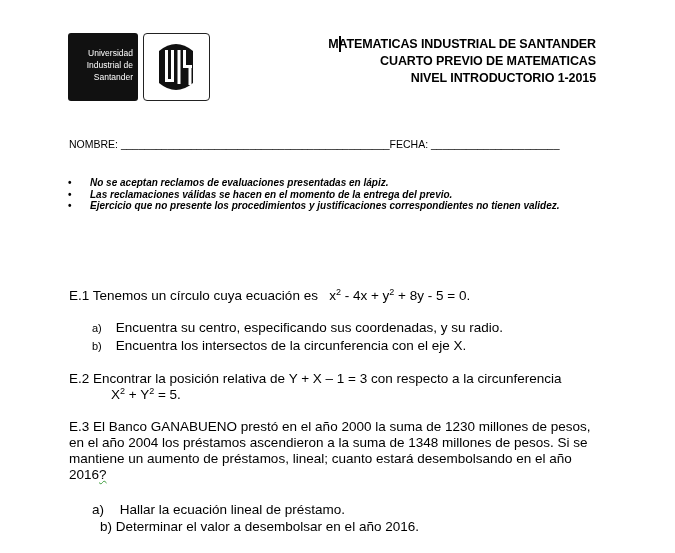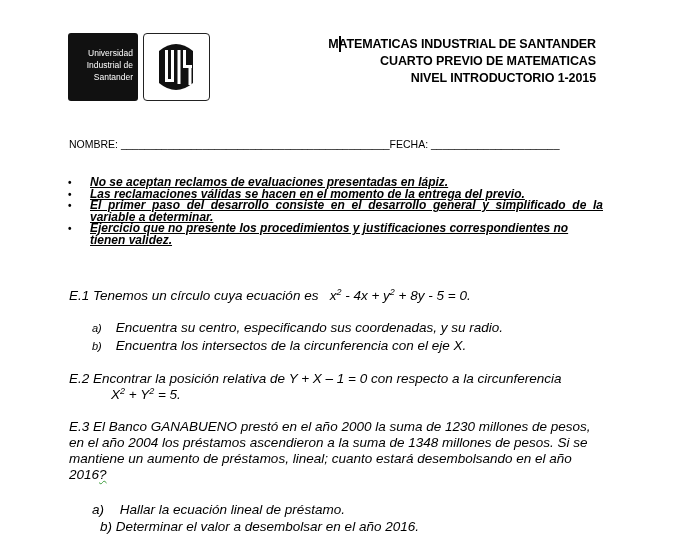--- a/index.html
+++ b/index.html
@@ -31,32 +31,32 @@
     .cursor { position: absolute; left: 339px; top: 36px; width: 1.5px; height: 16px; background: #000; }
 
     
     .nameline {
       left: 69px; top: 138px; font-family: Liberation Sans, sans-serif; font-size: 10.5px; white-space: nowrap;
     }
 
     
     .rules {
       left: 68px; top: 177px; width: 535px;
-      font-family: "Liberation Sans", sans-serif; font-size: 12px; font-weight: bold; font-style: italic;
-      line-height: 11.5px; margin: 0; padding: 0; list-style: none; text-decoration: underline;
+      font-family: "Liberation Sans", sans-serif; font-size: 10px; font-weight: bold; font-style: italic;
+      line-height: 11.5px; margin: 0; padding: 0; list-style: none;
     }
     .rules li { position: relative; padding-left: 22px; }
     .rules li::before {
       content: "\2022"; position: absolute; left: 0; top: 0; font-style: normal; font-size: 10px;
     }
     .rules li.just { text-align: justify; }
 
     
     .ex {
-      font-family: "Liberation Sans", sans-serif; font-size: 13.5px; line-height: 16px; white-space: nowrap; font-style: italic;
+      font-family: "Liberation Sans", sans-serif; font-size: 13.5px; line-height: 16px; white-space: nowrap;
     }
     .e1 { left: 69px; top: 288px; }
     .e1a { left: 92px; top: 320px; }
     .e1b { left: 92px; top: 338px; }
     .lbl { font-size: 11px; display: inline-block; width: 20px; }
     .e2 { left: 69px; top: 371px; width: 528px; white-space: normal; text-align: justify; }
     .e2-2 { left: 111px; top: 387px; }
     .e3 { left: 69px; top: 419px; width: 528px; white-space: normal; }
     .e3a { left: 92px; top: 502px; }
     .e3b { left: 92px; top: 519px; text-align: right; }
@@ -91,38 +91,37 @@
 
 <div class="abs nameline">
   <span>NOMBRE:</span>
   <span>______________________________________________</span><span>FECHA:</span>
   <span>______________________</span>
 </div>
 
 <ul class="abs rules">
   <li>No se aceptan reclamos de evaluaciones presentadas en lápiz.</li>
   <li>Las reclamaciones válidas se hacen en el momento de la entrega del previo.</li>
-  <li class="just">El primer paso del desarrollo consiste en el desarrollo general y simplificado de la variable a determinar.</li>
   <li>Ejercicio que no presente los procedimientos y justificaciones correspondientes no tienen validez.</li>
 </ul>
 
 <div class="abs ex e1">
   <span>E.1 Tenemos un círculo cuya ecuación es</span>&nbsp;&nbsp;
   <span><span>x</span><sup>2</sup><span> - 4x + y</span><sup>2</sup><span> + 8y - 5 = 0.</span></span>
 </div>
 <div class="abs ex e1a">
   <span class="lbl">a)</span>
   <span>Encuentra su centro, especificando sus coordenadas,  y su radio.</span>
 </div>
 <div class="abs ex e1b">
   <span class="lbl">b)</span>
   <span>Encuentra  los intersectos de la circunferencia con el eje X.</span>
 </div>
 
-<div class="abs ex e2">E.2  Encontrar la posición relativa de Y + X – 1 = 0 con respecto a la circunferencia</div>
+<div class="abs ex e2">E.2  Encontrar la posición relativa de Y + X – 1 = 3 con respecto a la circunferencia</div>
 <div class="abs ex e2-2">
   <span>X</span><sup>2</sup><span> + Y</span><sup>2</sup><span>  =  5.</span>
 </div>
 
 <div class="abs ex e3">
   <span>E.3  El Banco GANABUENO  prestó en el año 2000 la suma de  1230 millones de pesos, en el año 2004 los préstamos ascendieron a la suma de 1348 millones de pesos. Si se mantiene un aumento de préstamos, lineal; cuanto estará desembolsando en el año 2016</span><span class="squiggle">?</span>
 </div>
 <div class="abs ex e3a">
   <span class="lbl" style="font-size:13.5px;width:24px;">a)</span>
   <span>Hallar  la ecuación lineal de préstamo.</span>

